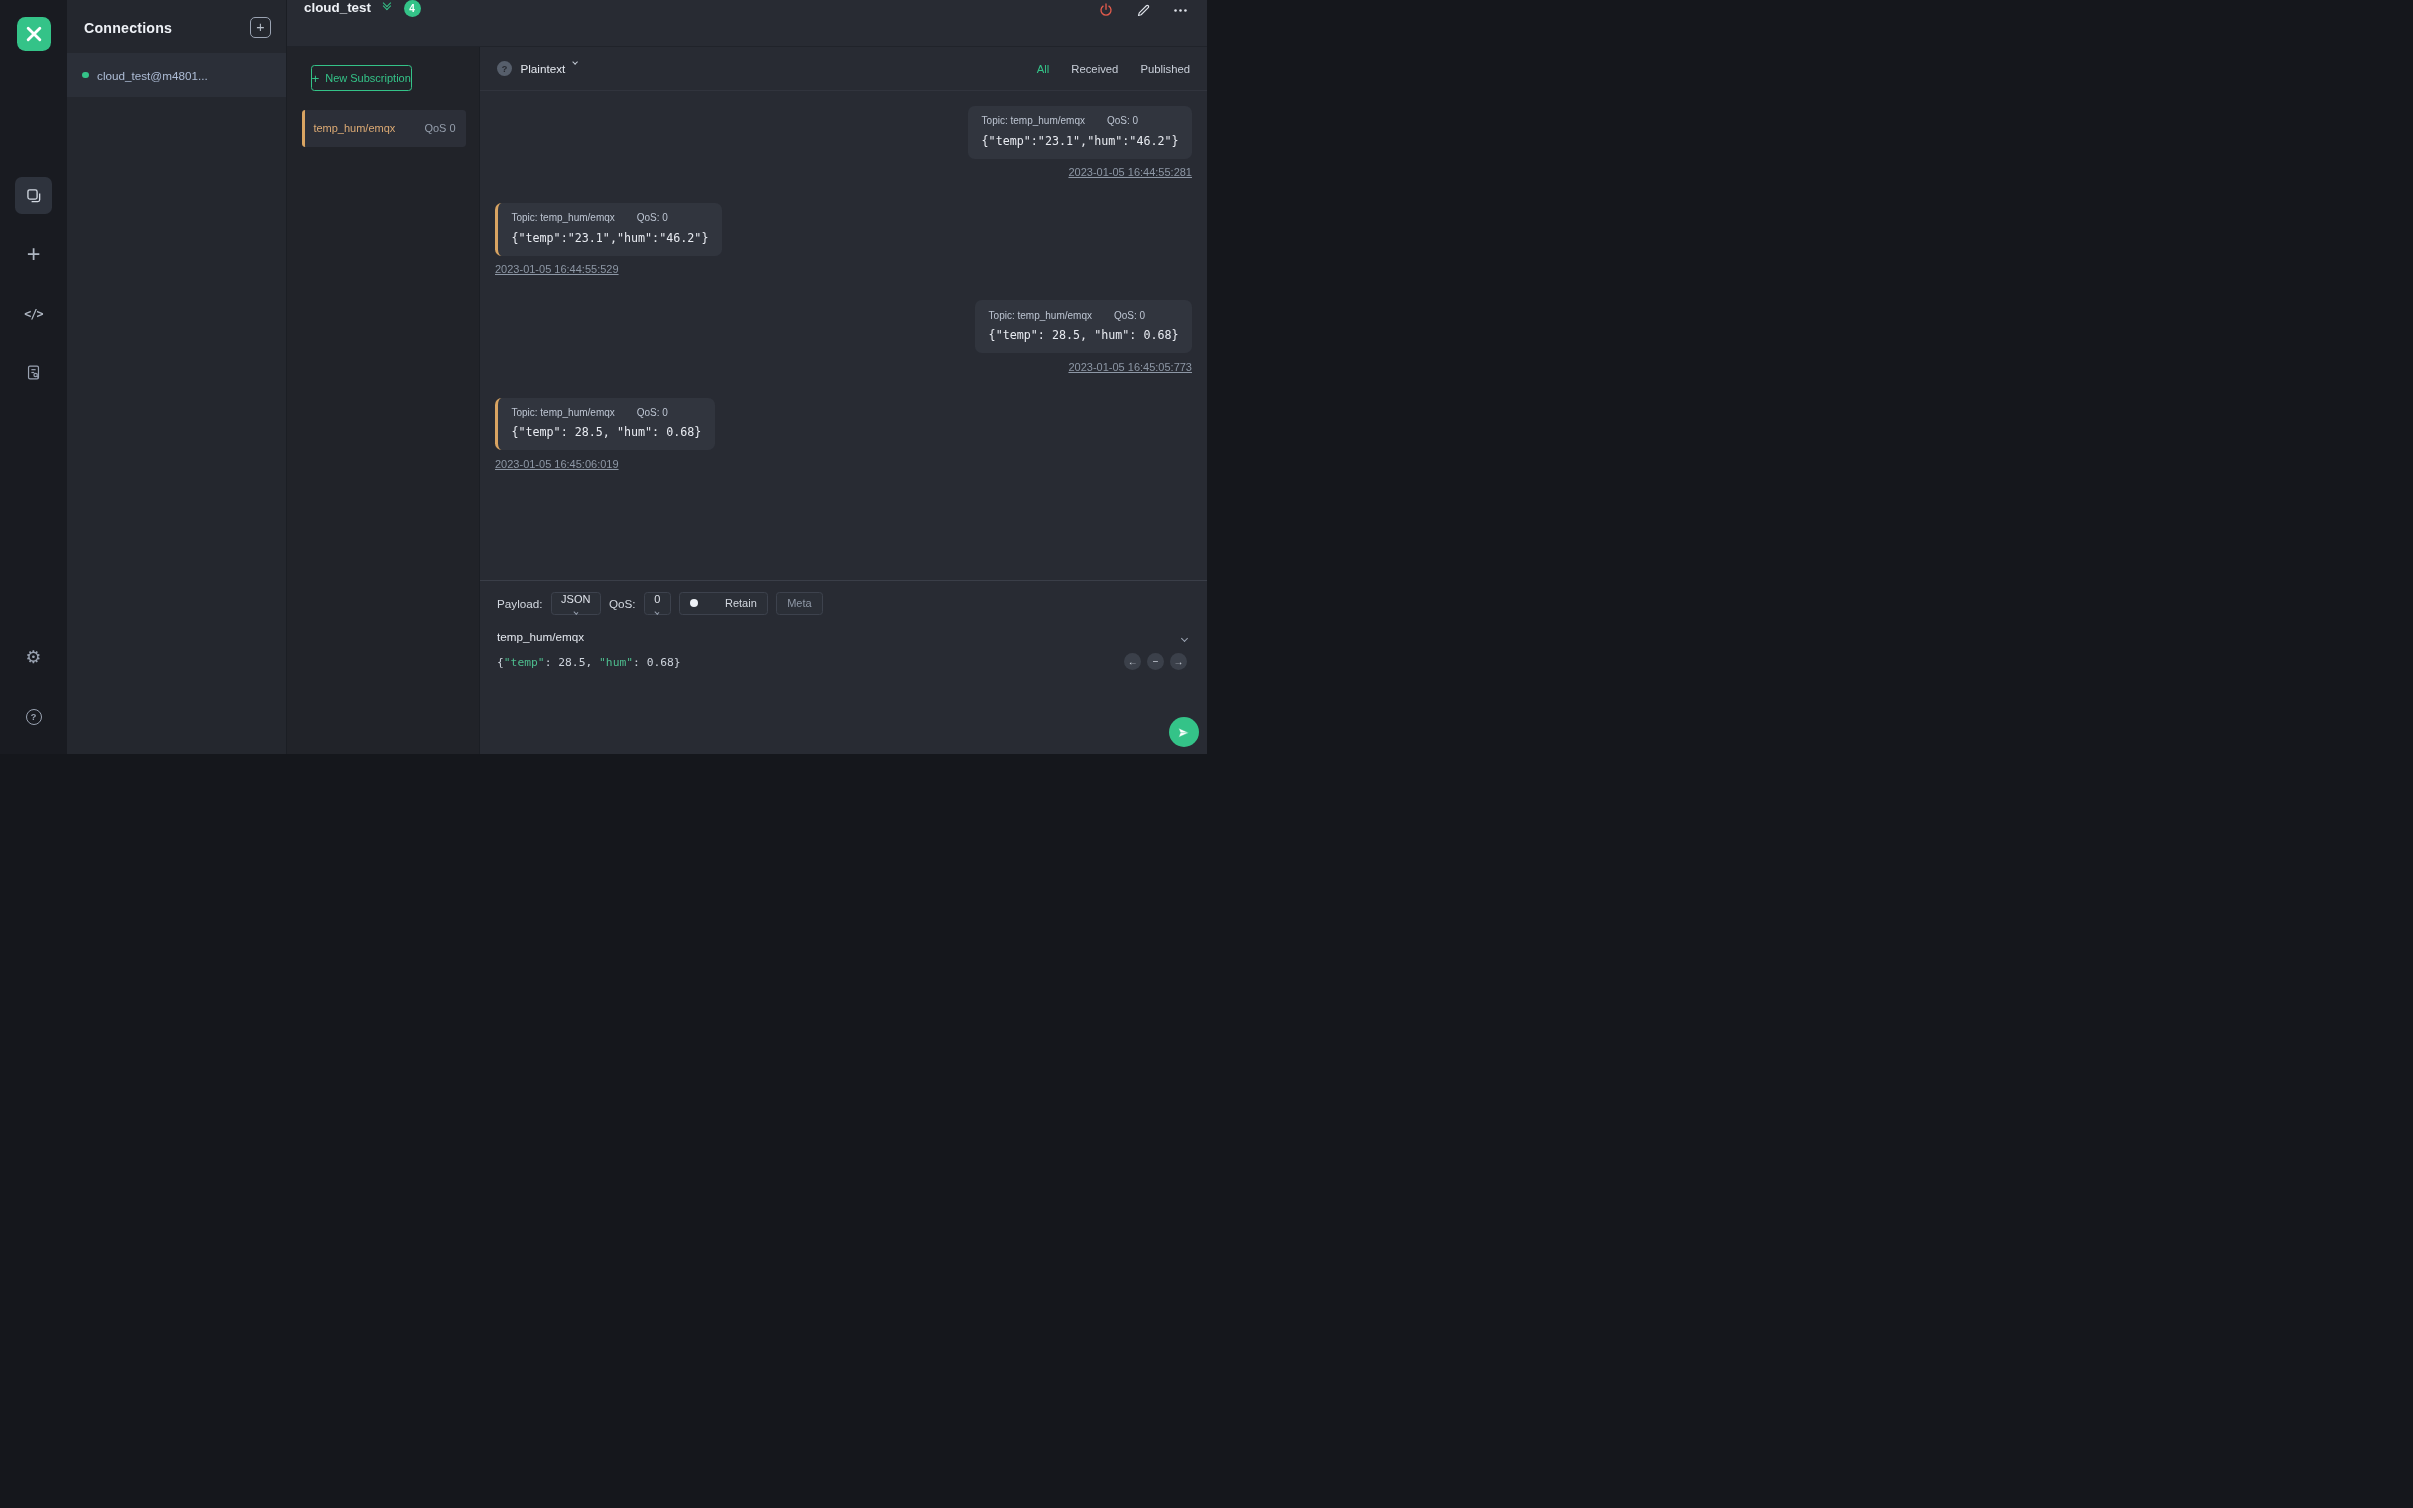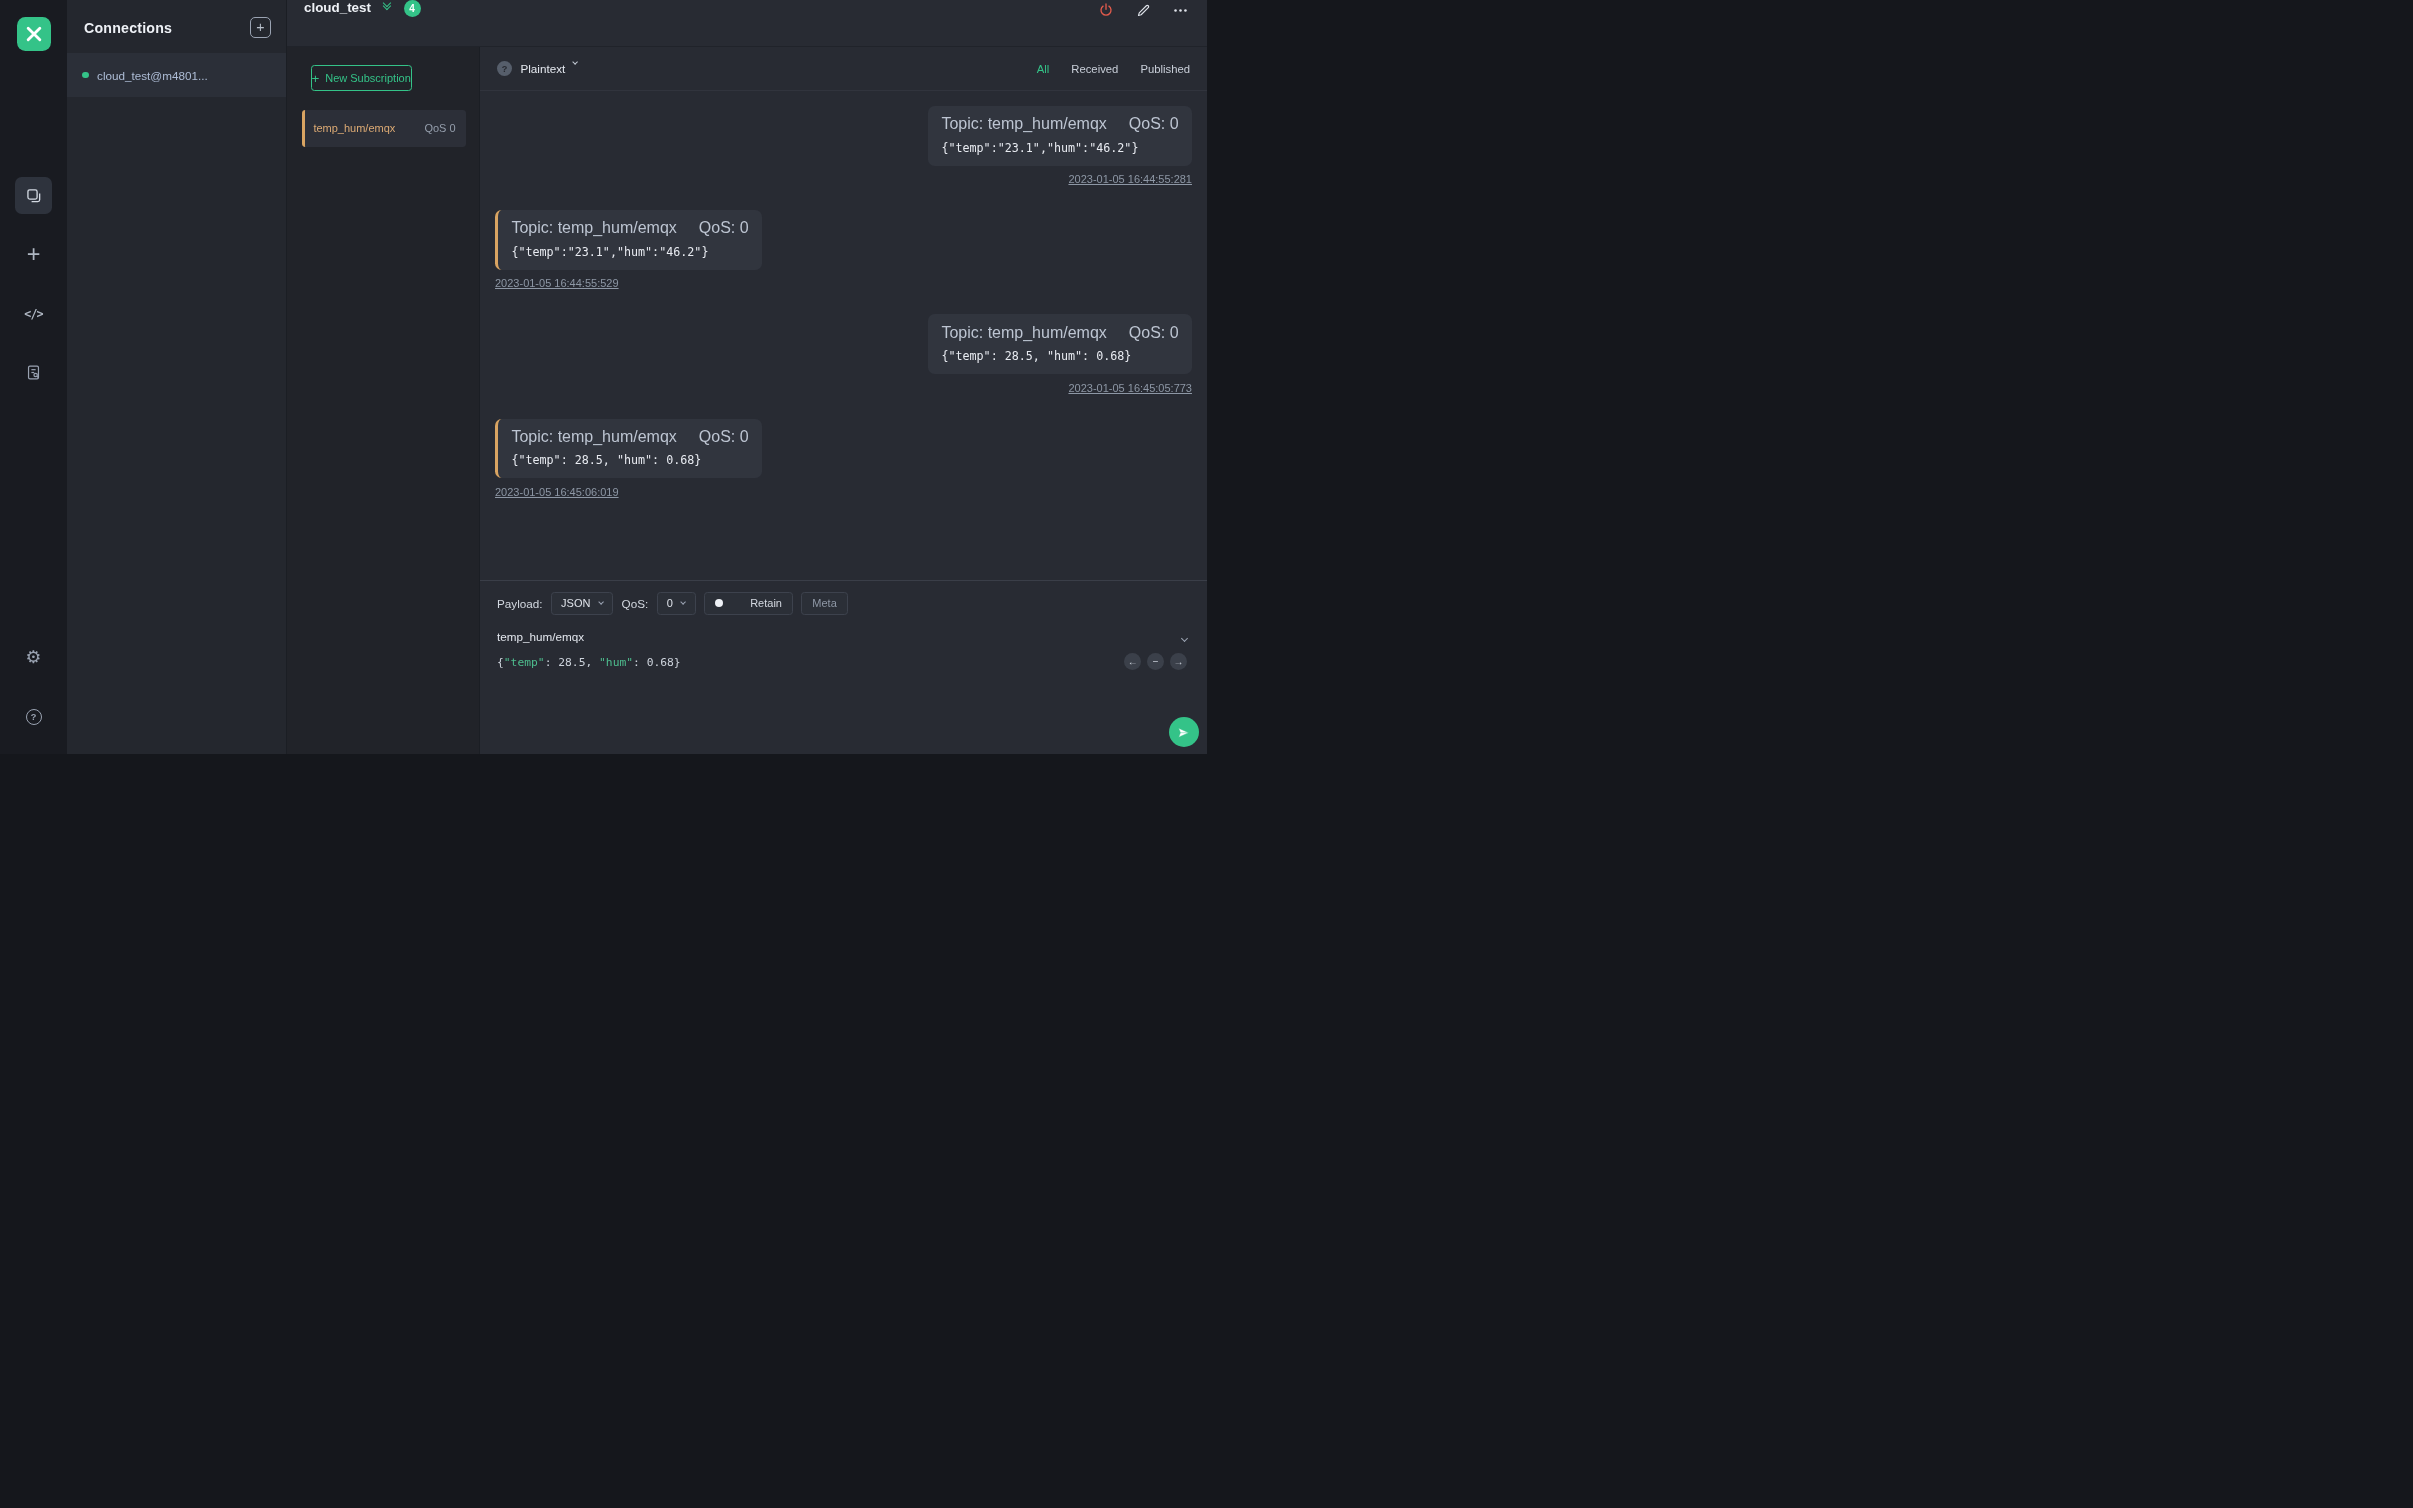--- a/index.html
+++ b/index.html
@@ -58,29 +58,29 @@
   .msg-tabs { margin-left:auto; display:flex; gap:22px; font-size:11.3px; }
   .msg-tab { color:#c9cfd9; cursor:pointer; }
   .msg-tab.active { color:#34c388; }
 
   .messages { flex:1; overflow:hidden; display:flex; flex-direction:column; gap:25px; padding:15px 15px 8.4px; }
   .msg { display:flex; flex-direction:column; max-width:68%; }
   .msg.published { align-self:flex-end; align-items:flex-end; }
   .msg.received  { align-self:flex-start; align-items:flex-start; }
   .bubble { background:#31353e; border-radius:6.7px; padding:9.2px 13.4px 11px; }
   .msg.received .bubble { border-left:3.4px solid #d9a462; }
-  .bubble-head { display:flex; gap:22px; font-size:16px; color:#bdc5d2; margin-bottom:7.5px; }
+  .bubble-head { display:flex; gap:22px; font-size:10px; color:#bdc5d2; margin-bottom:7.5px; }
   .bubble-payload { font-family:"DejaVu Sans Mono", monospace; font-size:11.7px; color:#e8ebf1; white-space:pre; }
   .msg-time { margin-top:7.5px; font-size:11px; color:#8d97a5;text-decoration:underline; }
 
   
   .publish { position:relative; height:174px; border-top:0.8px solid #3a3e48; flex-shrink:0; padding:0 17px; }
   .pub-toolbar { display:flex; align-items:center; gap:8.4px; margin-top:11px; }
   .pub-label { font-size:11.7px; color:#d3d8e0; }
-  .pub-select { display:flex; align-items:center; gap:8.4px; height:22.6px; padding:0 9.2px; background:#2b2f37; border:0.8px solid #3d424d; border-radius:3.4px; color:#dfe3ea; font-size:11px; cursor:pointer; }
+  .pub-select { display:flex; align-items:center; gap:8.4px; height:22.6px; padding:0 9.2px; background:#2b2f37; border:0.8px solid #3d424d; border-radius:3.4px; color:#dfe3ea; font-size:11px; cursor:pointer;flex-direction:column; }
   .pub-select .chev { width:4.2px; height:4.2px; border-width:1.3px; color:#9aa3b2; margin-top:-2.5px; }
   .pill { display:flex; align-items:center; gap:6.7px; height:22.6px; padding:0 10px; background:#2b2f37; border:0.8px solid #3d424d; border-radius:3.4px; font-size:11px; cursor:pointer; }
   .retain-dot { width:8.4px; height:8.4px; border-radius:50%; background:#eef1f6; }
   .retain-text { color:#d3d8e0;margin-left:20px; }
   .meta-text { color:#8f98a6; }
   .topic-row { display:flex; align-items:center; justify-content:space-between; margin-top:12.6px; }
   .topic-text { font-size:11.7px; color:#e3e7ee; }
   .collapse-chev { color:#9aa3b2; cursor:pointer; padding:1.7px 3.4px; }
   .collapse-chev .chev { width:5px; height:5px; border-width:1.3px; }
   .editor-line { margin-top:10px; font-family:"DejaVu Sans Mono", monospace; font-size:11.3px; }

